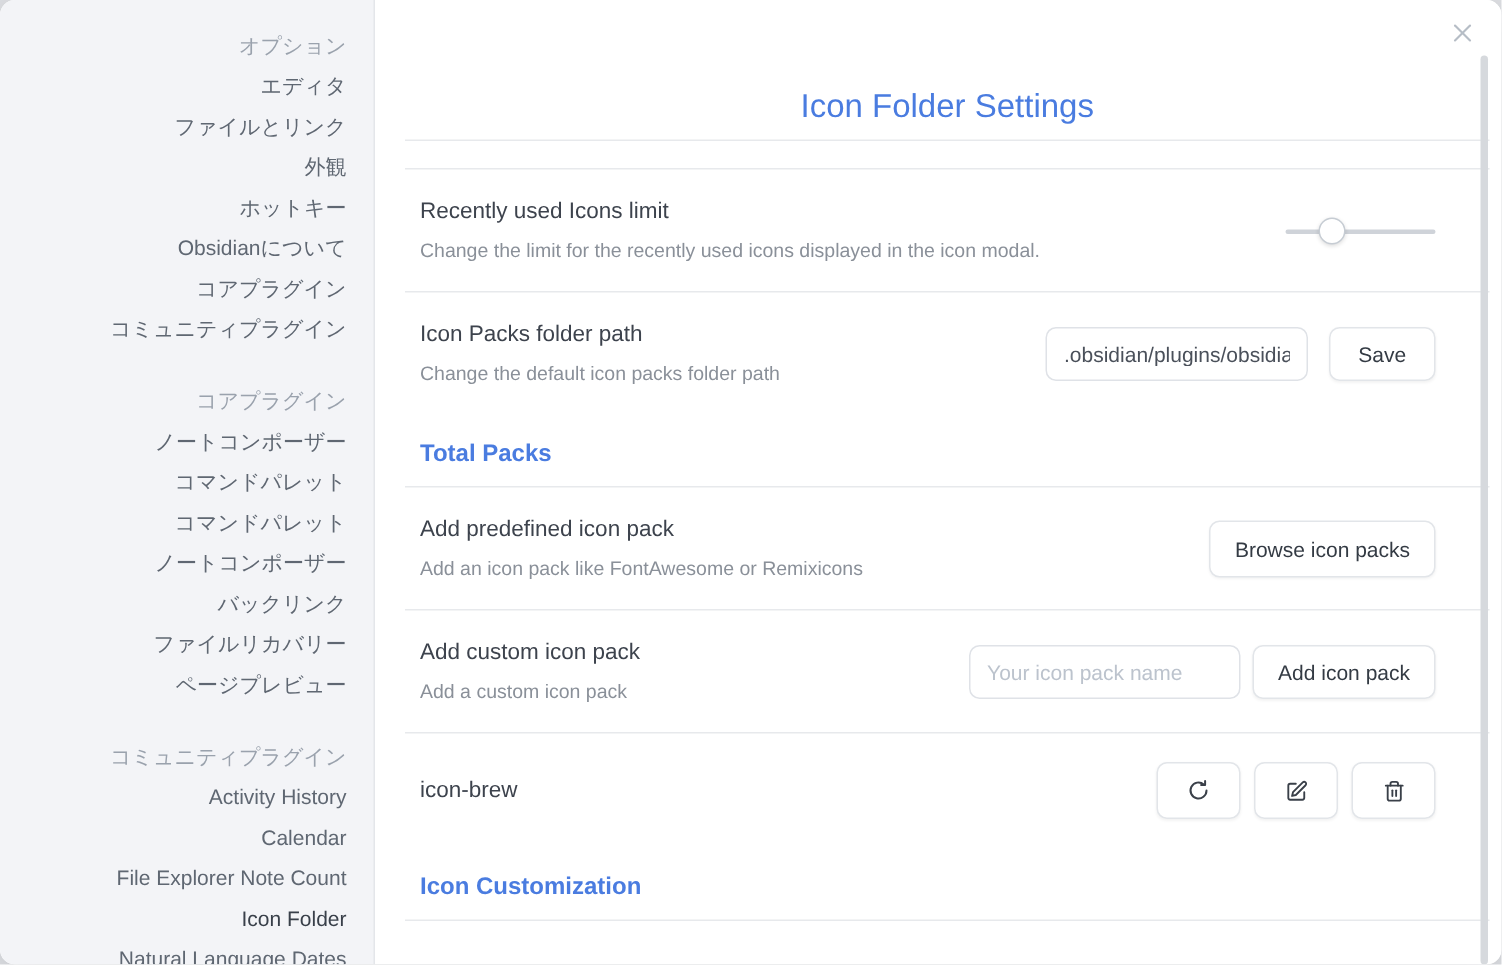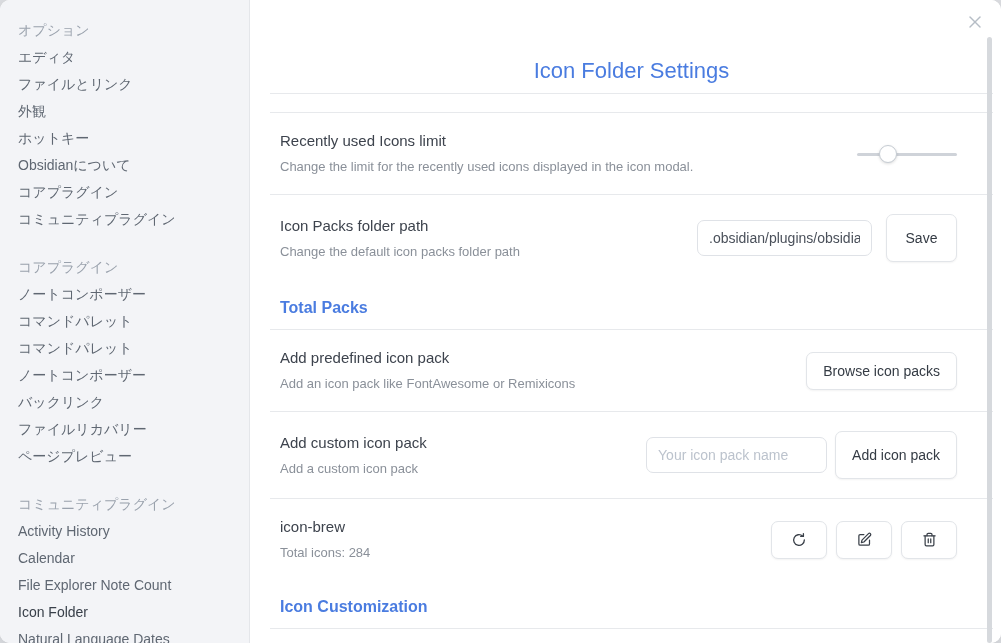--- a/index.html
+++ b/index.html
@@ -24,20 +24,21 @@
     border-right:1px solid #e4e6ea;
     padding-top:17px;
     overflow:hidden;
   }
   .side-section + .side-section { margin-top:21px; }
   .side-row {
     padding:4px 18px 5px 18px;
     font-size:14px;
     line-height:18px;
     white-space:nowrap;
+    text-align:right;
   }
   .side-header { color:#9aa2ad; }
   .side-item { color:#5f6772; cursor:pointer; }
   .side-item.selected { color:#39404a; }
   
   .main { flex:1; position:relative; background:#fff; }
   .close-btn {
     position:absolute; top:12px; right:16px;
     width:20px; height:20px;
     display:flex; align-items:center; justify-content:center;
@@ -94,21 +95,21 @@
     padding:0 11px;
     font-size:14px; color:#4a505a;
     font-family:inherit;
     outline:none;
     overflow:hidden; text-overflow:clip; white-space:nowrap;
   }
   .text-input::placeholder { color:#bcc3cd; }
   .path-input { width:175px; }
   .custom-input { width:181px; margin-right:8px; }
   .btn {
-    height:48px;
+    height:36px;
     background:#fff;
     border:1px solid #e2e5e9; border-radius:7px;
     font-size:14px; color:#343b44;
     font-family:inherit;
     padding:0 16px;
     box-shadow:0 1px 2px rgba(0,0,0,.05);
     cursor:pointer;
     white-space:nowrap;
   }
   .save-btn { margin-left:14px; width:71px; padding:0; }
@@ -216,21 +217,20 @@
           <div class="row-name">Add custom icon pack</div>
           <div class="row-desc">Add a custom icon pack</div>
         </div>
         <input class="text-input custom-input" type="text" placeholder="Your icon pack name" style="">
         <button class="btn">Add icon pack</button>
       </div>
 
       <div class="row">
         <div class="row-text">
           <div class="row-name">icon-brew</div>
-          <div class="row-desc">Total icons: 284</div>
         </div>
         <button class="btn icon-btn">
           <svg width="16" height="16" viewBox="0 0 24 24" fill="none" stroke-width="2" stroke-linecap="round" stroke-linejoin="round">
             <path d="M20 12a8 8 0 1 1-2.7-6"></path>
             <polyline points="18.6 2.6 18.6 6.6 14.6 6.6"></polyline>
           </svg>
         </button>
         <button class="btn icon-btn">
           <svg width="15" height="15" viewBox="0 0 24 24" fill="none" stroke-width="2" stroke-linecap="round" stroke-linejoin="round">
             <path d="M11 4H5a2 2 0 0 0-2 2v13a2 2 0 0 0 2 2h13a2 2 0 0 0 2-2v-6"></path>

